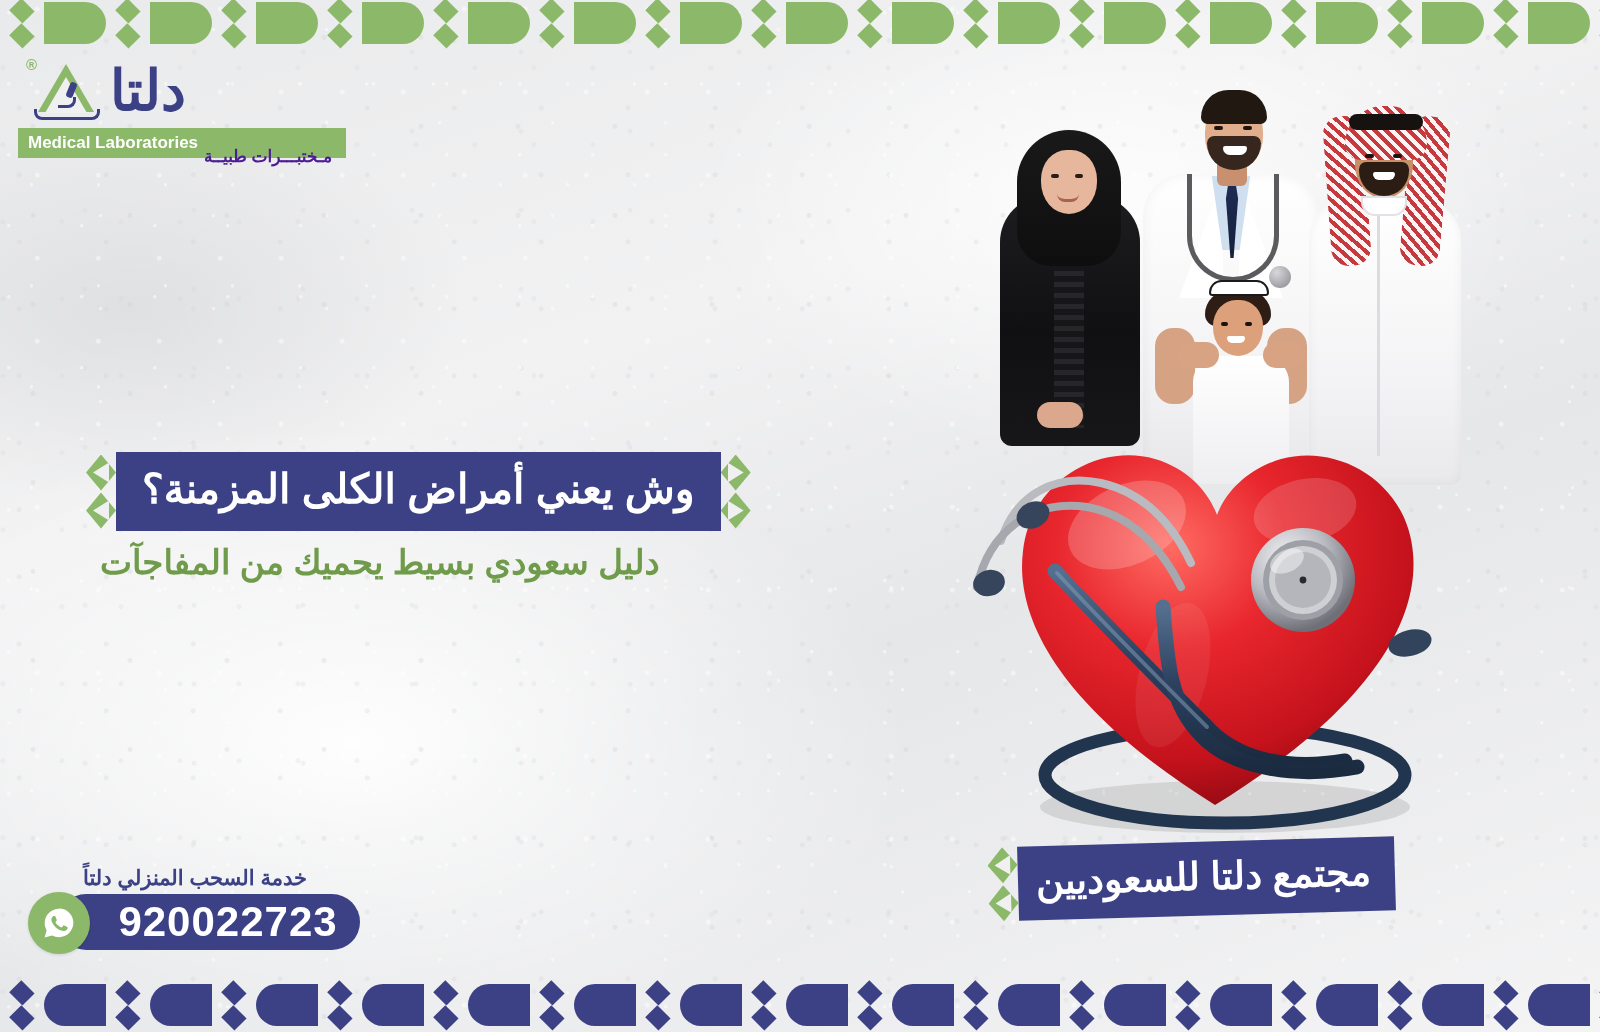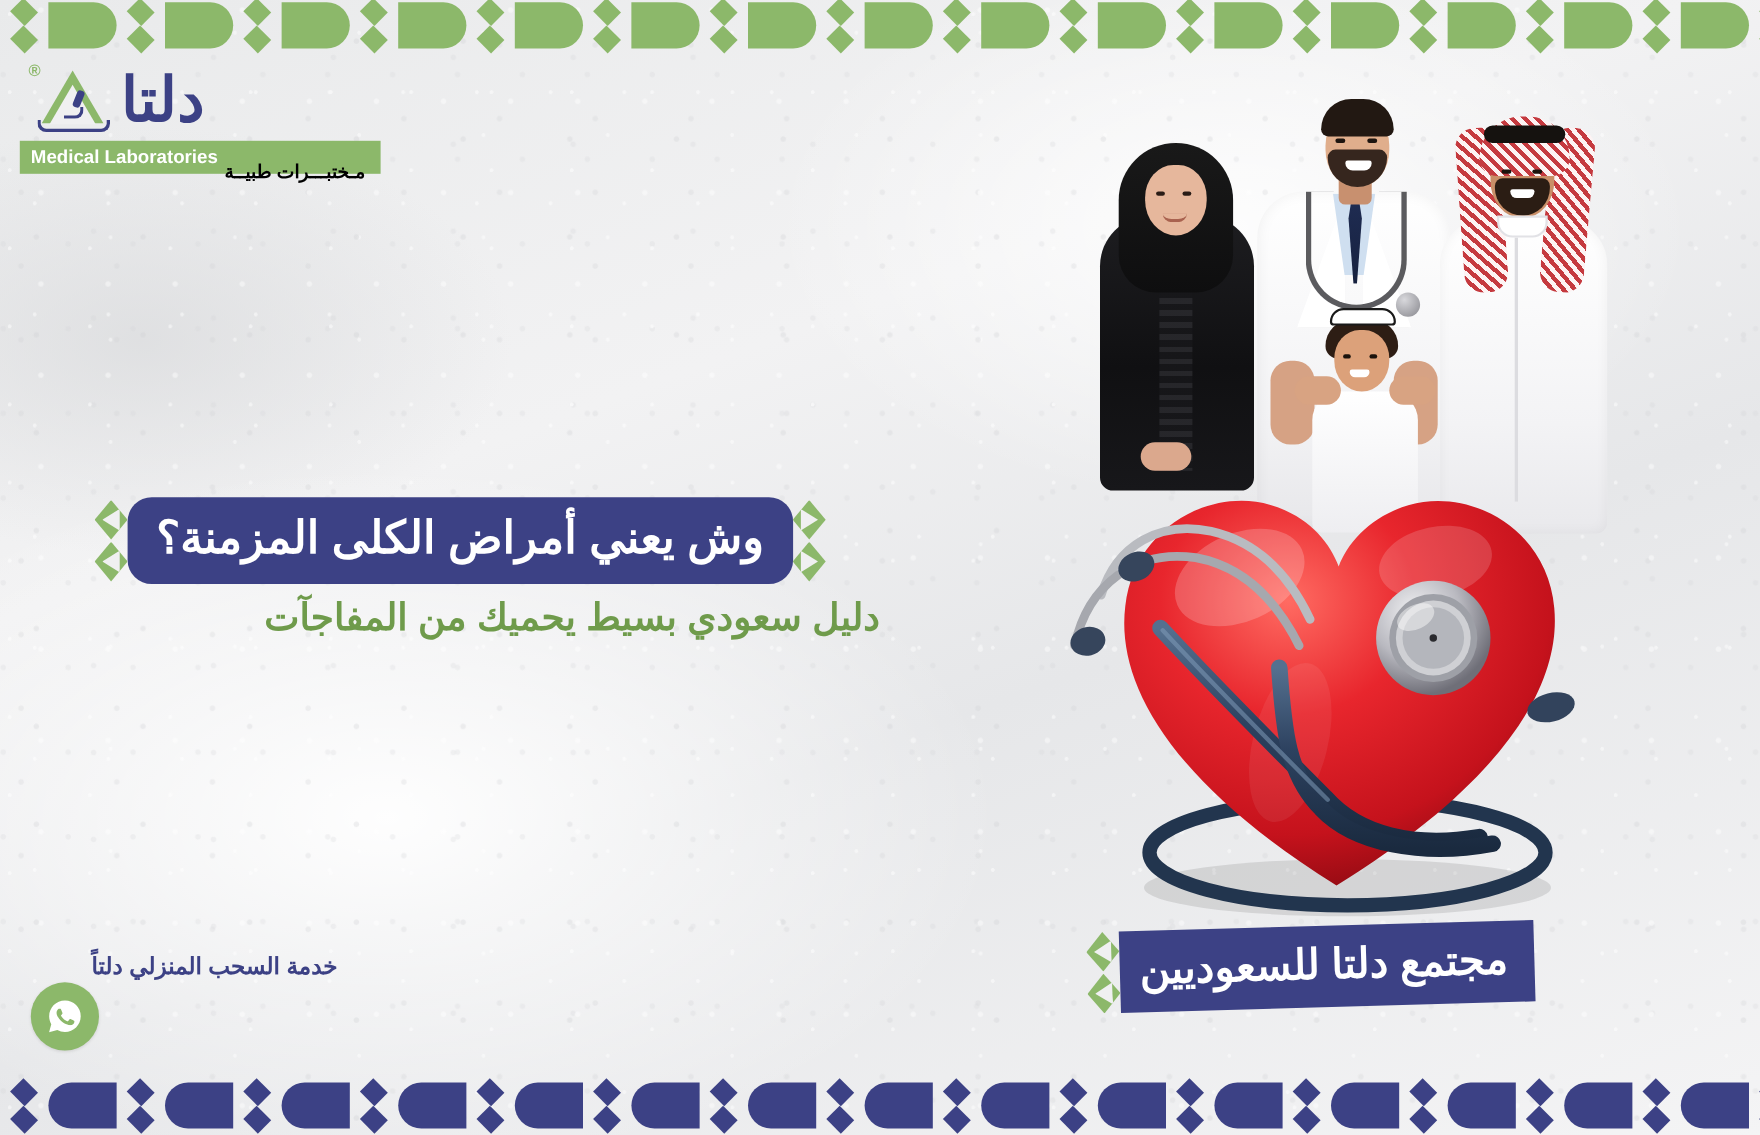--- a/index.html
+++ b/index.html
@@ -101,21 +101,21 @@
   .logo-ar {
     font-size:56px; font-weight:700; color:#3c4185; line-height:1;
     direction:rtl; margin-right:4px;
   }
   .logo-band {
     margin-top:4px; background:#8cb86a; height:30px;
     display:flex; align-items:center; justify-content:space-between;
     padding:0 14px 0 10px; width:328px;
   }
   .logo-band .en { color:#fff; font-size:17px; font-weight:700; }
-  .logo-band .ar { color:#000000; font-size:17px; font-weight:700; direction:rtl; letter-spacing:1px;margin-top:26px; }
+  .logo-band .ar { color:#4c1d95; font-size:17px; font-weight:700; direction:rtl; letter-spacing:1px;margin-top:26px; }
 
   
   .headline-wrap { position:absolute; left:86px; top:452px; z-index:8; display:flex; align-items:stretch; }
   .diamond-stack {
     width:30px; display:flex; flex-direction:column; justify-content:center; gap:2px;
   }
   .diamond-stack .d {
     width:30px; height:36px; background:#8cb86a;
     clip-path:polygon(0 50%,50% 0,100% 50%,50% 100%);
     position:relative;
@@ -124,30 +124,30 @@
     content:""; position:absolute; left:50%; top:50%;
     transform:translate(-50%,-50%);
     width:16px; height:20px; background:#f0f0f1;
     clip-path:polygon(0 50%,100% 0,100% 100%);
   }
   .diamond-stack.right .d::after { clip-path:polygon(100% 50%,0 0,0 100%); }
   .headline-bar {
     background:#3c4185;
     padding:14px 26px 18px 26px;
     min-width:600px;
-    display:flex; align-items:center; justify-content:center;border-radius:22px;
+    display:flex; align-items:center; justify-content:center;
   }
   .headline-bar .txt {
     color:#ffffff; font-size:41px; font-weight:700; direction:rtl;
     white-space:nowrap; line-height:1.15;
   }
   .subtitle {
     position:absolute; left:100px; top:540px; width:700px; z-index:8;
     color:#6f9b4b; font-size:34px; font-weight:700; direction:rtl;
-    text-align:right; line-height:1.3; white-space:nowrap;
+    text-align:left; line-height:1.3; white-space:nowrap;
   }
 
   
   .family { position:absolute; left:985px; top:70px; width:470px; height:380px; z-index:3; }
   .person { position:absolute; }
 
   
   .woman { left:10px; top:40px; width:150px; height:335px; }
   .woman .abaya {
     position:absolute; left:5px; top:86px; width:140px; height:250px;
@@ -625,20 +625,23 @@
         <div class="d"></div>
     </div>
     <div class="banner-bar">
       <span class="txt">مجتمع دلتا للسعوديين</span>
     </div>
   </div>
 
   <div class="contact">
     <div class="note">خدمة السحب المنزلي دلتاً</div>
     <div class="pill-row">
+      <div class="pill">
+        <span class="num">920022723</span>
+      </div>
       <div class="wa">
         <svg width="40" height="40" viewBox="0 0 32 32" xmlns="http://www.w3.org/2000/svg">
           <path fill="#ffffff" d="M16.02 4.5C9.69 4.5 4.55 9.64 4.55 15.97c0 2.02.53 3.99 1.54 5.73L4.5 27.5l5.97-1.56a11.4 11.4 0 0 0 5.55 1.42h.01c6.32 0 11.46-5.14 11.47-11.47a11.4 11.4 0 0 0-3.36-8.11A11.4 11.4 0 0 0 16.02 4.5zm6.69 16.25c-.28.79-1.65 1.51-2.29 1.56-.59.05-1.13.26-3.8-.79-3.21-1.27-5.24-4.56-5.4-4.78-.16-.21-1.29-1.71-1.29-3.27 0-1.56.82-2.33 1.11-2.64.29-.32.63-.4.84-.4.21 0 .42 0 .6.01.19.01.45-.07.71.54.27.63.9 2.19.98 2.35.08.16.13.35.03.56-.11.21-.16.34-.32.53-.16.19-.34.42-.48.56-.16.16-.33.33-.14.65.19.32.84 1.38 1.8 2.24 1.24 1.1 2.28 1.44 2.6 1.6.32.16.51.13.7-.08.19-.21.8-.94 1.02-1.26.21-.32.42-.26.71-.16.29.11 1.84.87 2.16 1.02.32.16.53.24.6.37.08.13.08.74-.2 1.53z"></path>
         </svg>
       </div>
     </div>
   </div>
 
   <div class="border-strip border-bottom">
     <div class="motif">

